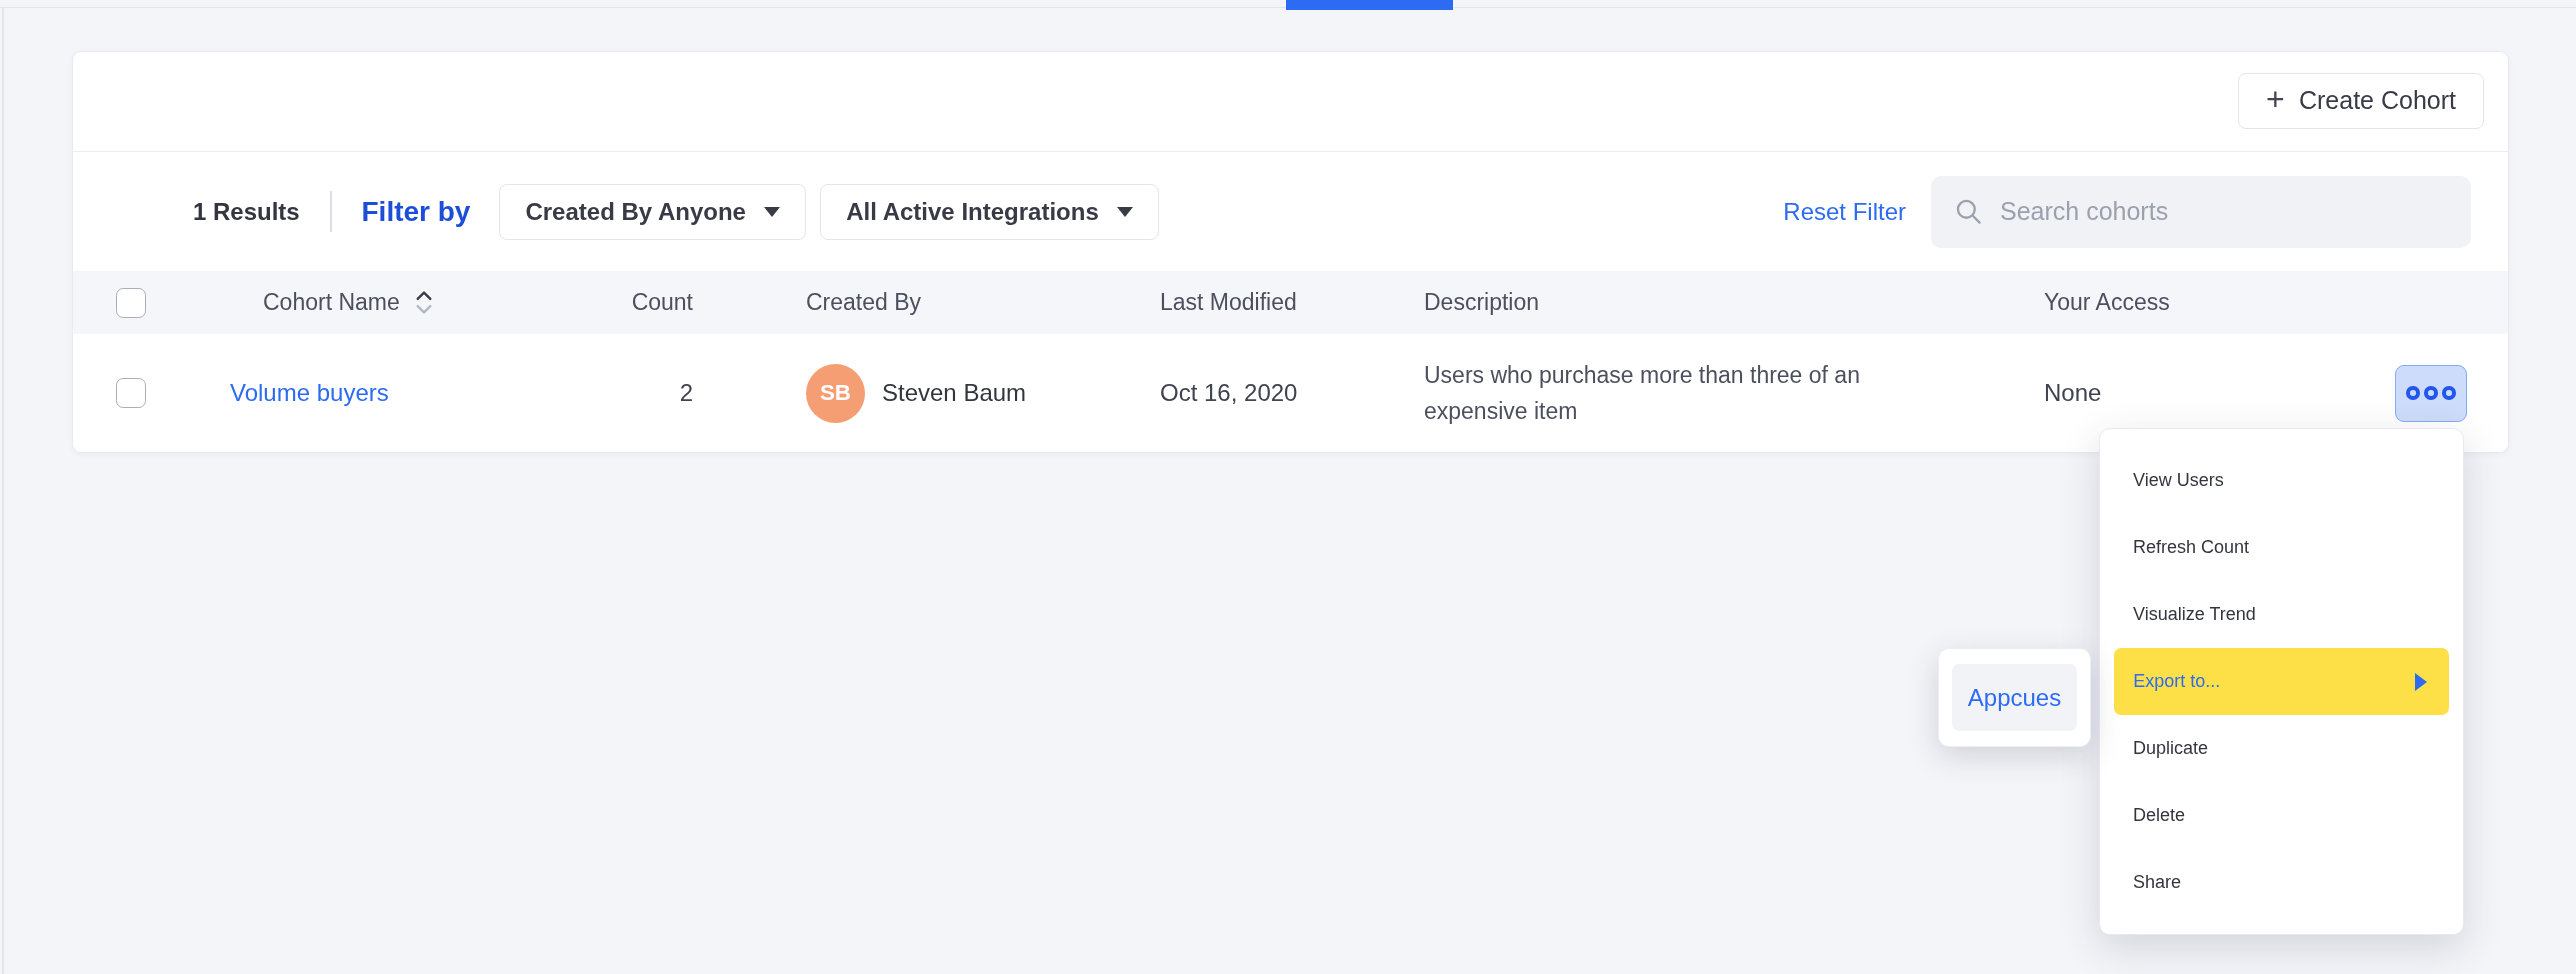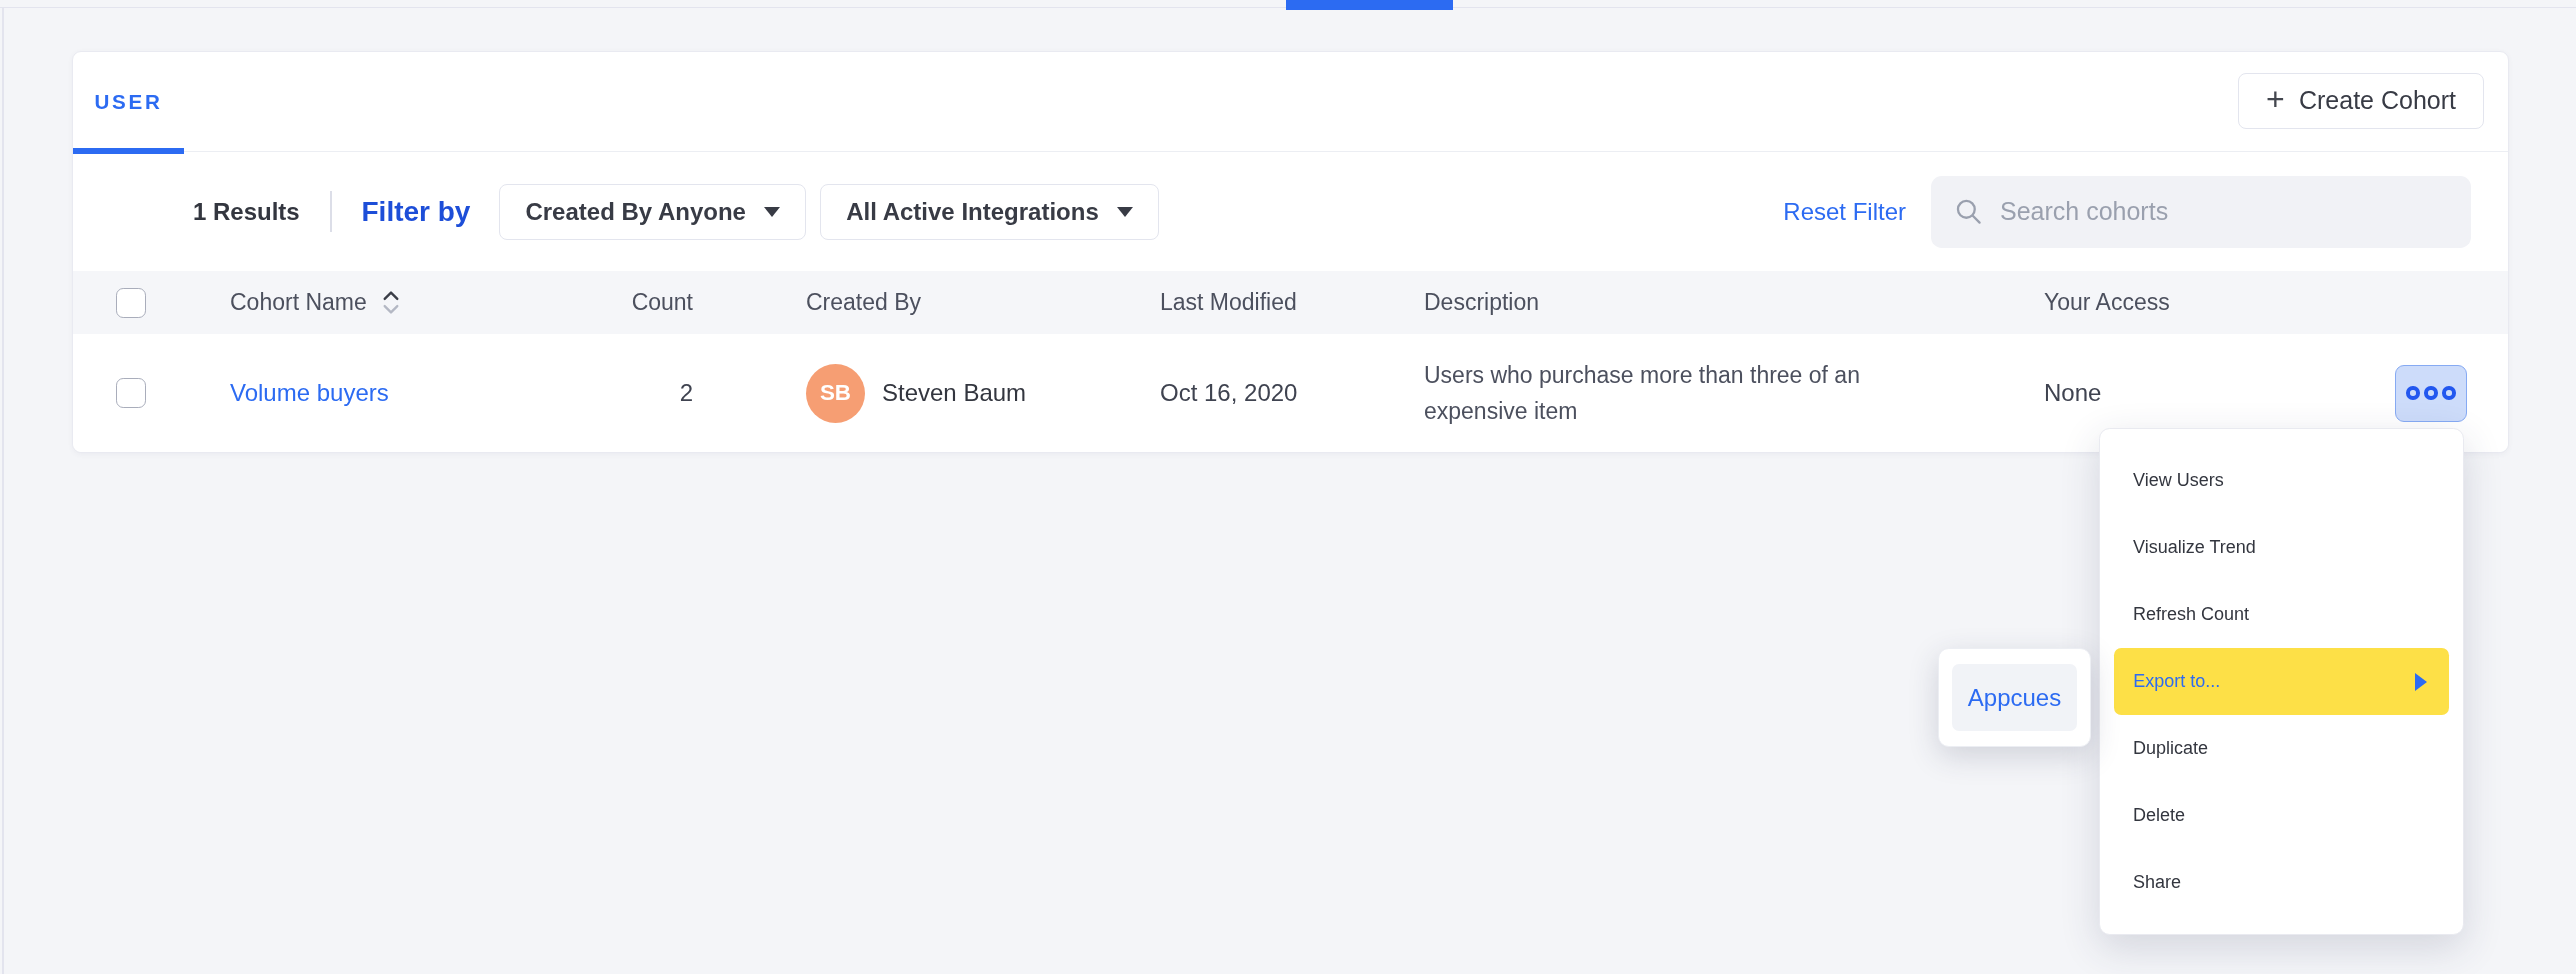--- a/index.html
+++ b/index.html
@@ -99,21 +99,21 @@
     height: 63px; background: #f5f6f9;
     font-size: 23px; color: #4c505e;
   }
   .trow { height: 118px; background: #fff; border-radius: 0 0 9px 9px; font-size: 24px; color: #3f4350; }
   .cell-right { justify-self: end; }
   .col-created { padding-left: 113px; }
   .checkbox {
     width: 30px; height: 30px; background: #fff;
     border: 1.8px solid #a9adbb; border-radius: 7.2px; cursor: pointer;
   }
-  .name-header { display: flex; align-items: flex-start; gap: 14px; cursor: pointer; }
+  .name-header { display: flex; align-items: flex-start; gap: 14px; cursor: pointer; margin-left: 33px; }
   .row-name { color: #2c6bf2; cursor: pointer; margin-top: 12px; }
   .created-cell { display: flex; align-items: center; gap: 17px; padding-left: 113px; }
   .avatar {
     width: 59px; height: 59px; border-radius: 50%; background: #f69e73;
     color: #fff; font-size: 22.4px; font-weight: 700;
     display: flex; align-items: center; justify-content: center; flex: none;
   }
   .created-name { color: #33363f; }
   .desc-cell { font-size: 23px; color: #4c505e; line-height: 36px; max-width: 494px; }
   .more-btn {
@@ -165,23 +165,20 @@
 </head>
 <body>
 
 <div class="top-strip"></div>
 <div class="top-indicator"></div>
 <div class="left-edge"></div>
 
 <div class="card">
 
   <div class="tabbar">
-    <div class="tab-user">
-      <span>USER</span>
-    </div>
     <button class="create-btn">
       <span class="plus-glyph">+</span>
       <span>Create Cohort</span>
     </button>
   </div>
 
   <div class="filterbar">
     <span class="results-label">1 Results</span>
     <span class="v-divider"></span>
     <span class="filterby-label">Filter by</span>
@@ -245,22 +242,22 @@
         <span class="more-dot"></span>
         <span class="more-dot"></span>
       </button>
     </div>
   </div>
 
 </div>
 
 <div class="context-menu">
   <div class="menu-item">View Users</div>
+  <div class="menu-item">Refresh Count</div>
   <div class="menu-item">Visualize Trend</div>
-  <div class="menu-item">Refresh Count</div>
   <div class="menu-item highlighted">
     <span>Export to...</span>
     <span class="submenu-arrow"></span>
   </div>
   <div class="menu-item">Duplicate</div>
   <div class="menu-item">Delete</div>
   <div class="menu-item">Share</div>
 </div>
 
 <div class="submenu">

